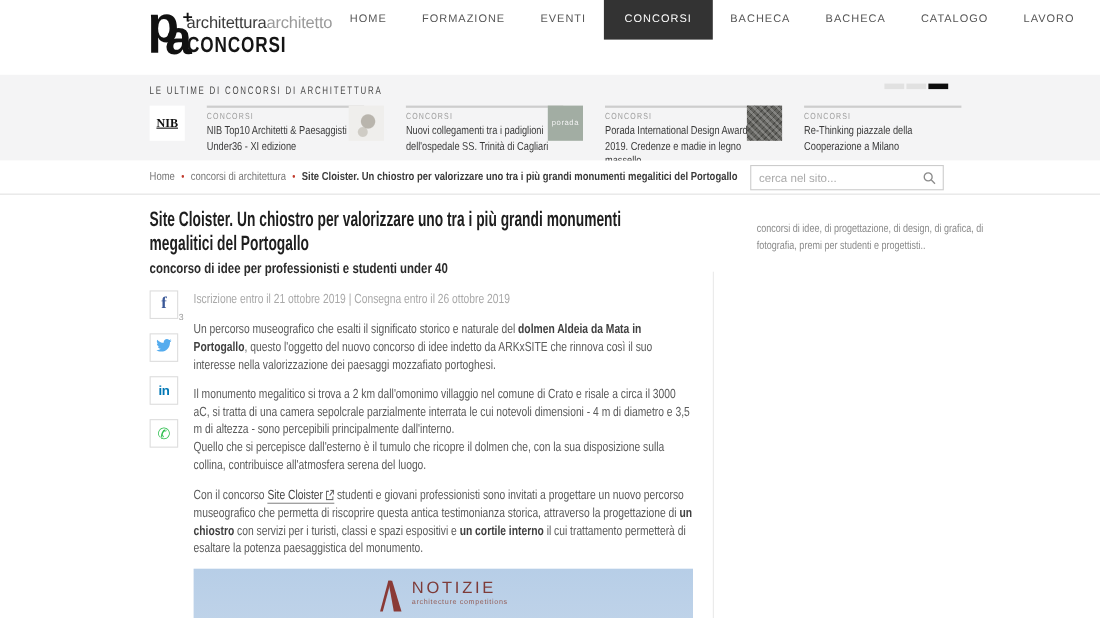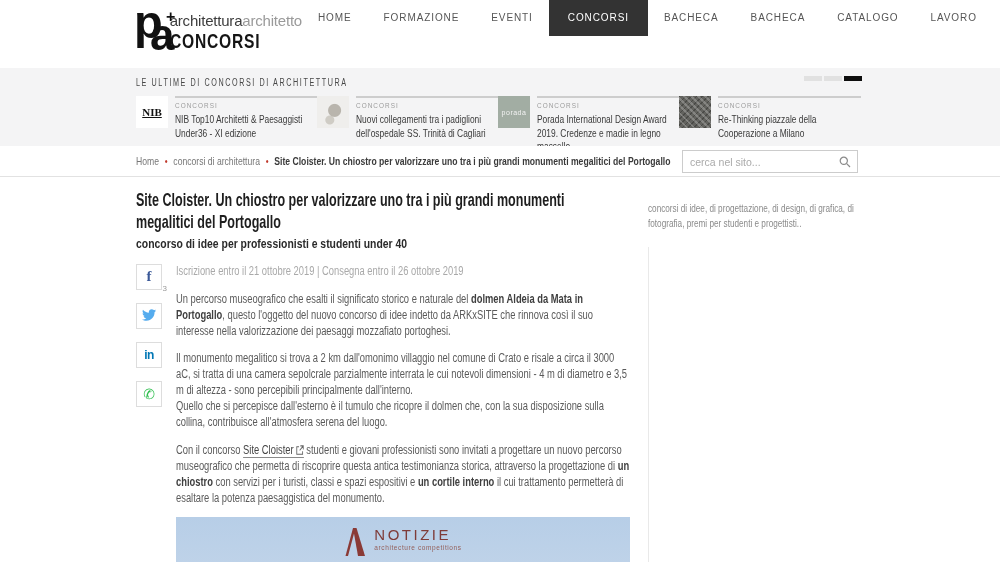--- a/index.html
+++ b/index.html
@@ -26,21 +26,21 @@
   .nav-item { height:36px; line-height:36px; padding:0 16px; font-size:10px; letter-spacing:0.9px;
               color:#555; cursor:pointer; white-space:nowrap; }
   .nav-item.active { background:#333; color:#fff; padding:0 19px; }
 
   
   .strip { background:#f4f4f5; height:78px; padding:9px 0 0 136px; position:relative; }
   .strip-heading { font-size:10px; letter-spacing:2.2px; color:#474747; width:290px;
                    transform:scaleX(0.72); transform-origin:left top; margin-bottom:8px; white-space:nowrap; }
   .strip-items { display:flex; }
   .strip-item { width:181px; display:flex; cursor:pointer; }
-  .thumb { width:32px; height:32px; flex:0 0 32px; margin-right:7px; display:flex;
+  .thumb { width:32px; height:32px; flex:0 0 32px; margin-right:20px; display:flex;
            align-items:center; justify-content:center; overflow:hidden; }
   .thumb.nib { background:#fff; color:#111; font-weight:700; font-size:11px;
                font-family:"Liberation Serif", serif; text-decoration:underline; }
   .thumb.sketch { background:#efeeec;
       background-image:radial-gradient(circle at 55% 45%, #b9b5ad 0 6px, transparent 7px),
                        radial-gradient(circle at 40% 75%, #cfccc5 0 4px, transparent 5px); }
   .thumb.porada { background:#a2ada3; color:#f3f3f3; font-size:7px; letter-spacing:0.5px; }
   .thumb.aerial { background:#63635f;
       background-image:repeating-linear-gradient(45deg, rgba(255,255,255,0.22) 0 2px, transparent 2px 5px),
                        repeating-linear-gradient(-45deg, rgba(0,0,0,0.25) 0 1px, transparent 1px 4px); }
@@ -96,21 +96,21 @@
           display:flex; justify-content:center; padding-top:10px; }
   .hero-logo { display:flex; align-items:flex-start; gap:8px; }
   .hero-name { font-size:15px; letter-spacing:2.5px; color:#7e3b38; line-height:1; }
   .hero-sub { font-size:6.5px; letter-spacing:0.6px; color:#94605b; margin-top:2px; }
 
   
   .sidebar { width:212px; margin-left:18px; padding-top:17px; }
   .sidebar-title { font-size:20px; line-height:1.1; cursor:pointer; }
   .sidebar-title .pfx { color:#9b9b9b; font-weight:400; }
   .sidebar-title .name { color:#222; font-weight:700; margin-left:4px; }
-  .sidebar-desc { margin-top:7px; }
+  .sidebar-desc { margin-top:7px;margin-left:40px; }
   .sidebar-desc-inner { width:270px; transform:scaleX(0.78); transform-origin:left top;
                         font-size:10.5px; line-height:1.45; color:#8a8a8a; }
   .sidebar-ad { border-left:1px solid #e9e9e9; height:320px; margin-top:16px; }
 </style>
 </head>
 <body>
 
 <div class="header">
   <div class="logo">
     <div class="pa-mark">

